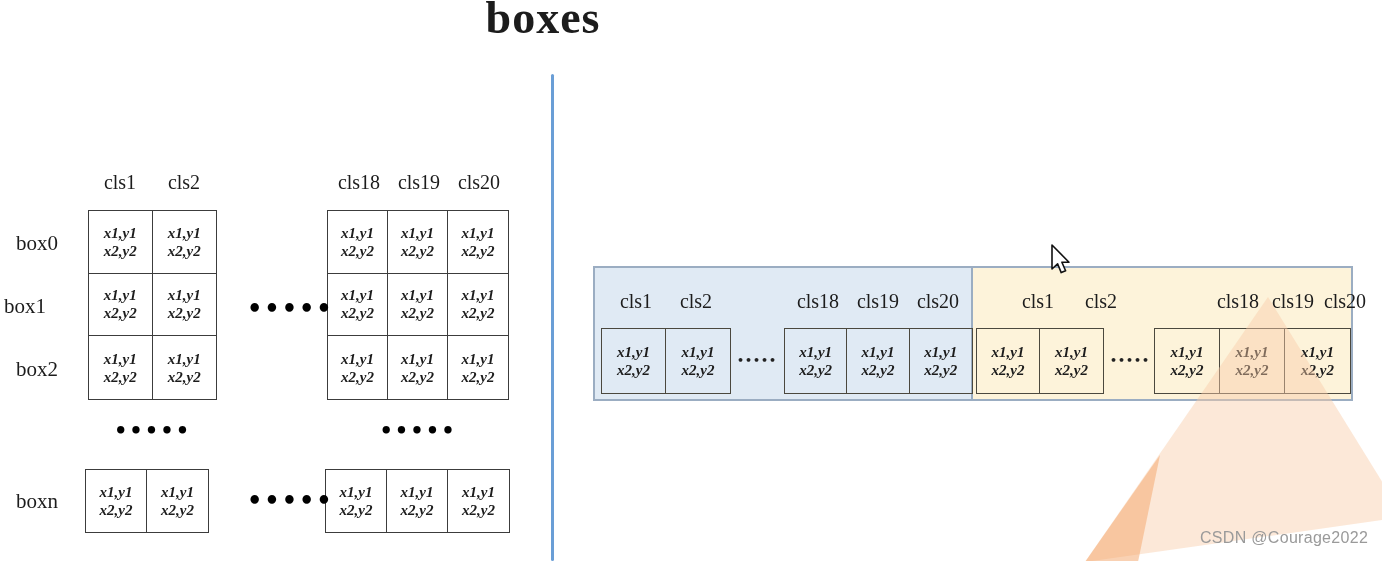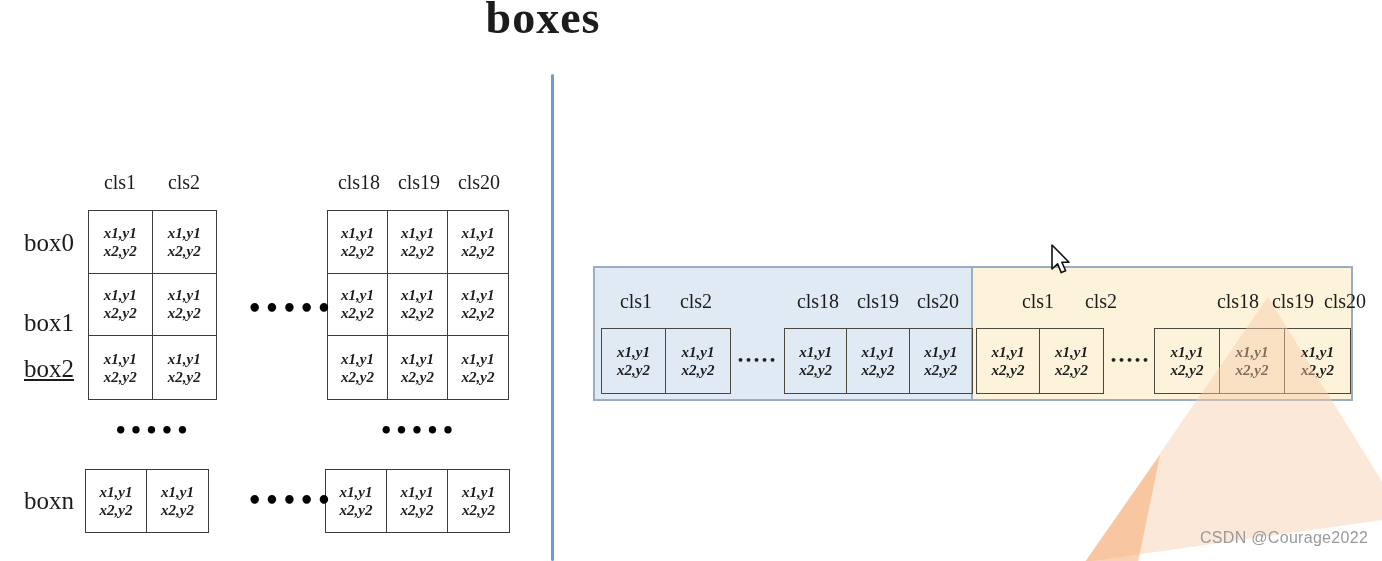--- a/index.html
+++ b/index.html
@@ -4,21 +4,21 @@
 <style>
   html,body{margin:0;padding:0;}
   body{width:1382px;height:561px;position:relative;overflow:hidden;background:#ffffff;
        font-family:"Liberation Serif",serif;color:#1c1c1c;}
   .abs{position:absolute;}
   .title{position:absolute;left:437px;top:-9px;width:212px;text-align:center;
          font-size:46px;font-weight:700;letter-spacing:1px;}
   .vdivider{position:absolute;left:551px;top:74px;width:3px;height:487px;background:#6a9ed6;border-radius:2px;}
   
   .lh{position:absolute;text-align:center;font-size:20px;height:24px;line-height:24px;}
-  .rl{position:absolute;width:58px;text-align:right;font-size:25px;height:24px;line-height:24px;}
+  .rl{position:absolute;width:58px;text-align:left;font-size:21px;height:24px;line-height:24px;}
   
   .tbl{position:absolute;display:grid;border:1.6px solid #3c3c3c;background:#fff;box-sizing:border-box;font-style:italic;}
   .cell{display:flex;flex-direction:column;align-items:center;justify-content:center;
         font-size:15px;font-weight:700;line-height:18px;color:#1c1c1c;
         border-right:1.3px solid #3c3c3c;border-bottom:1.3px solid #3c3c3c;box-sizing:border-box;}
   .c2{grid-template-columns:repeat(2,1fr);}
   .c3{grid-template-columns:repeat(3,1fr);}
   .r3{grid-template-rows:repeat(3,1fr);}
   .r1{grid-template-rows:1fr;}
   .c2 .cell:nth-child(2n){border-right:none;}
@@ -60,22 +60,22 @@
 <div class="vdivider"></div>
 
 <div class="abs" style="left:0;top:0;width:553px;height:561px;">
   <span class="lh" style="left:88px;top:170px;width:64px;">cls1</span>
   <span class="lh" style="left:152px;top:170px;width:64px;">cls2</span>
   <span class="lh" style="left:329px;top:170px;width:60px;">cls18</span>
   <span class="lh" style="left:389px;top:170px;width:60px;">cls19</span>
   <span class="lh" style="left:449px;top:170px;width:60px;">cls20</span>
 
   <span class="rl" style="left:16px;top:231px;">box0</span>
-  <span class="rl" style="left:16px;top:294px;margin-top:17px;">box1</span>
-  <span class="rl" style="left:16px;top:357px;text-decoration:underline;">box2</span>
+  <span class="rl" style="left:4px;top:294px;">box1</span>
+  <span class="rl" style="left:16px;top:357px;">box2</span>
   <span class="rl" style="left:16px;top:489px;">boxn</span>
 
   <div class="tbl c2 r3" style="left:88px;top:210px;width:129px;height:190px;">
     <div class="cell">
         <span>x1,y1</span>
         <span>x2,y2</span>
       </div>
     <div class="cell">
         <span>x1,y1</span>
         <span>x2,y2</span>

